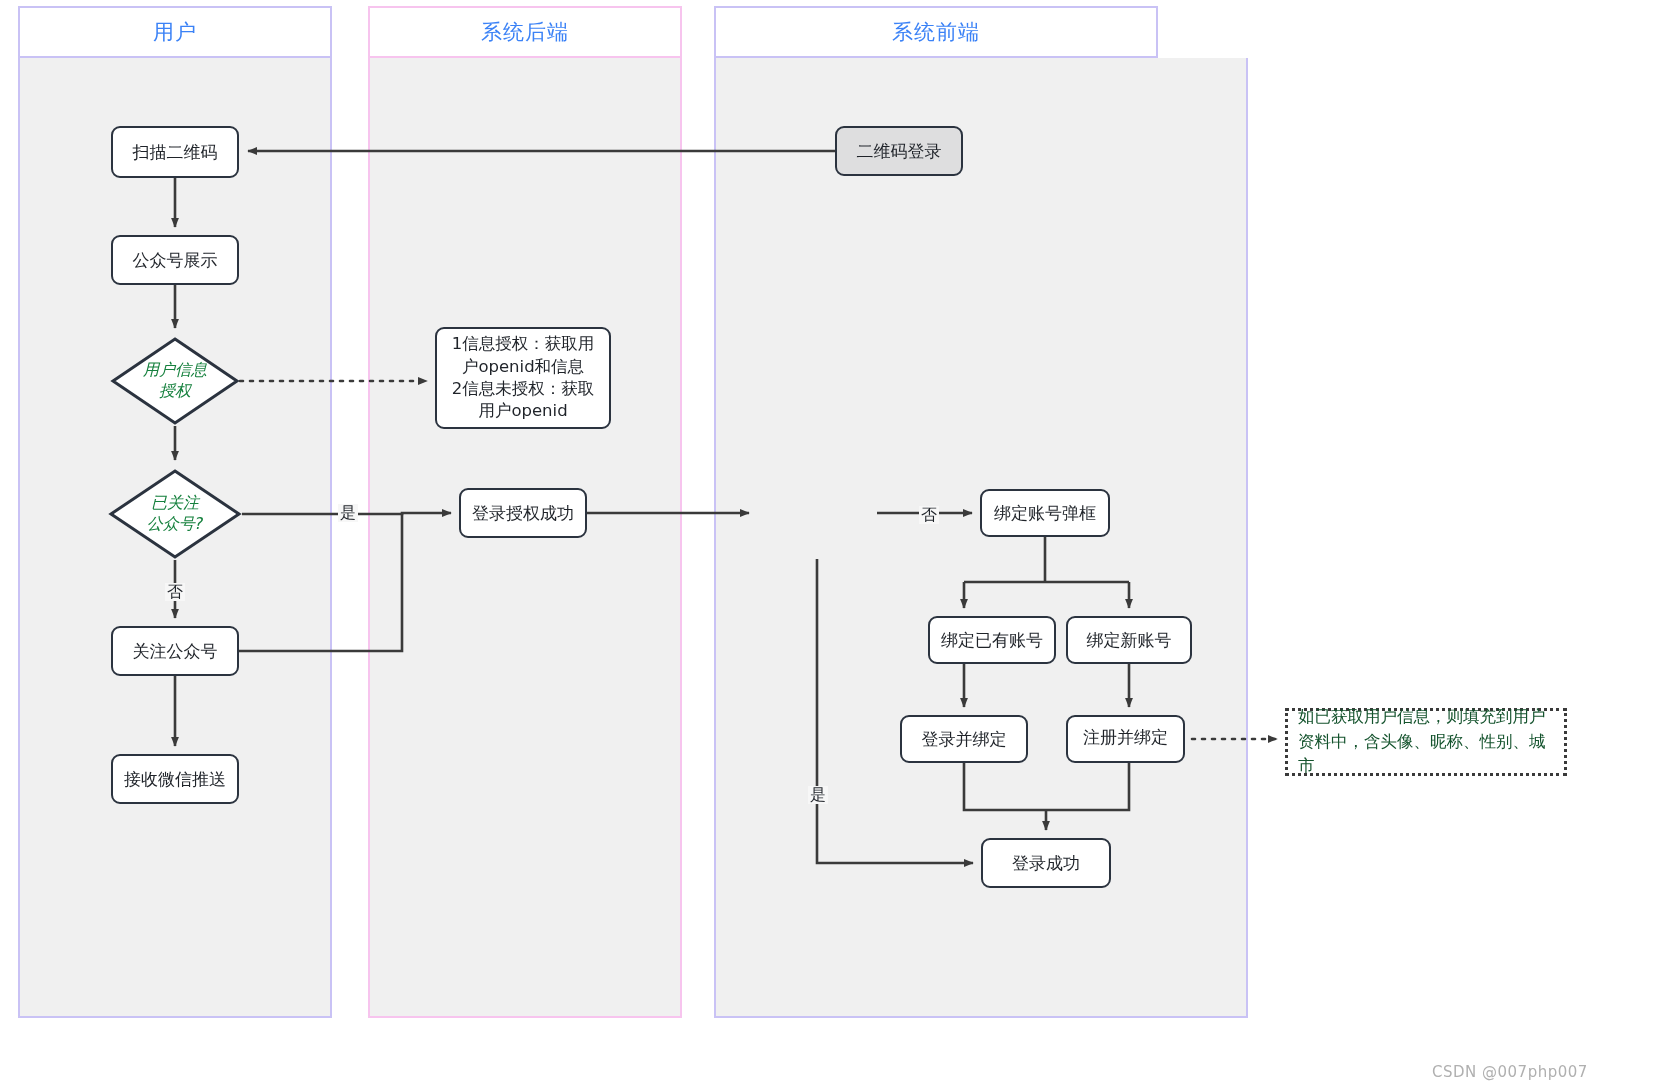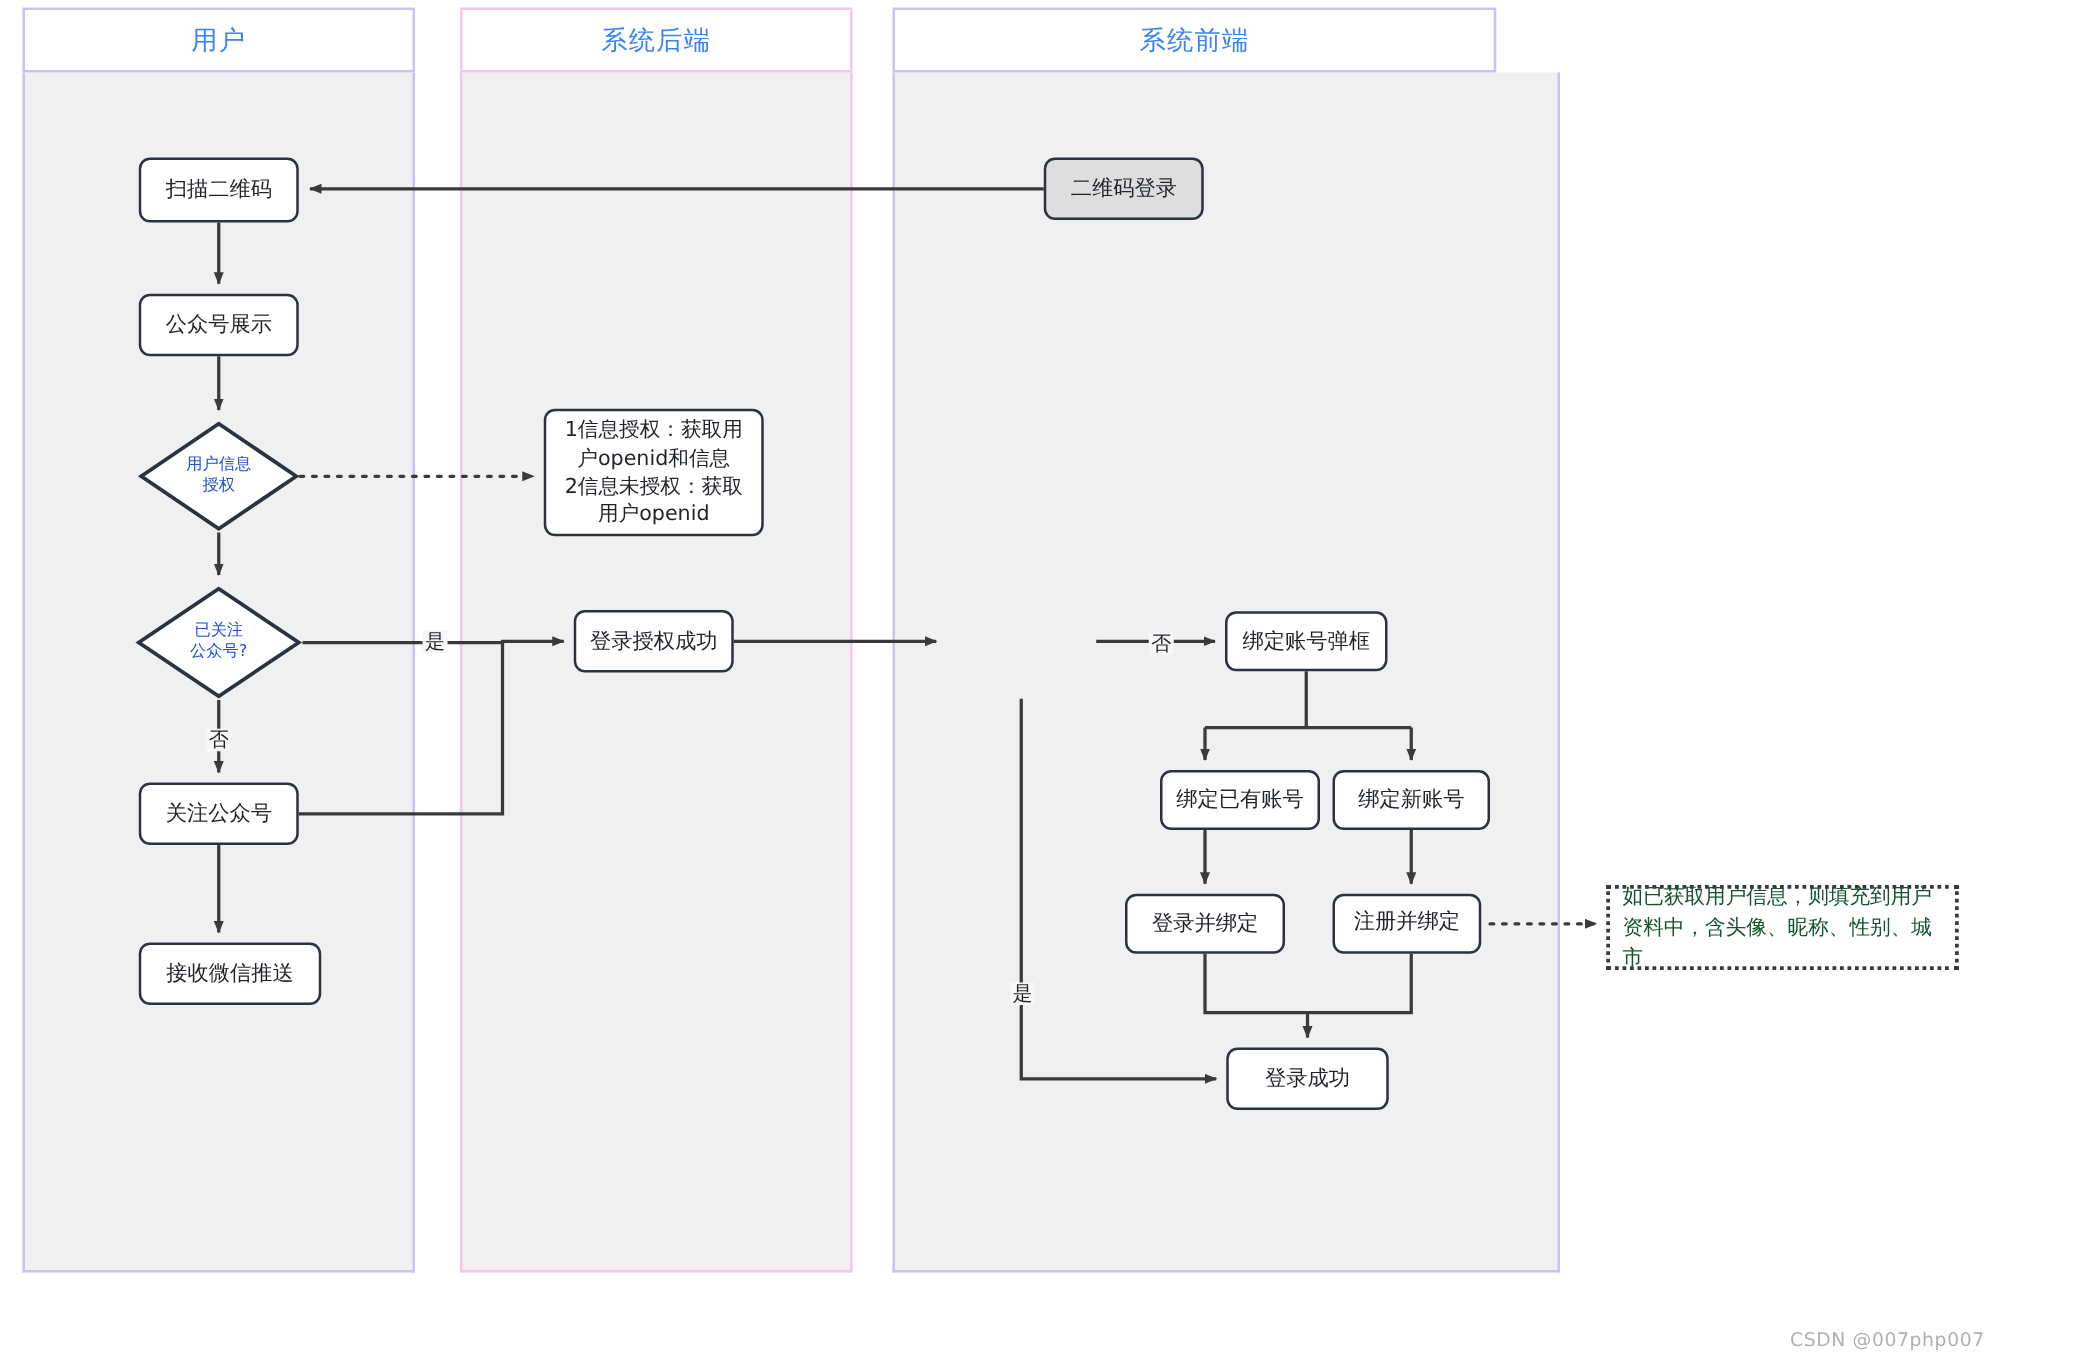--- a/index.html
+++ b/index.html
@@ -59,25 +59,26 @@
     overflow: visible;
   }
   .diamond-label {
     position: absolute;
     left: 0; top: 0;
     width: 100%; height: 100%;
     display: flex;
     align-items: center;
     justify-content: center;
     text-align: center;
-    font-size: 13px;
-    color: #1d4ed8;
+    font-size: 16px;
+    color: #15803d;
     line-height: 1.3;
     white-space: pre-line;
     pointer-events: none;
+    font-style: italic;
   }
   .dotted-note {
     position: absolute;
     box-sizing: border-box;
     background: #ffffff;
     border: 3px dotted #3a3a3a;
     display: flex;
     align-items: center;
     text-align: left;
     font-size: 16.5px;
@@ -116,21 +117,21 @@
   <div class="lane-header" id="lane0-head" style="left: 18px; top: 6px; width: 314px; height: 52px; border: 2px solid rgb(201, 194, 245);">
     <span>用户</span>
   </div>
 
   <div class="lane" id="lane1-body" style="left: 368px; top: 58px; width: 314px; height: 960px; border-left: 2px solid rgb(247, 196, 238); border-right: 2px solid rgb(247, 196, 238); border-bottom: 2px solid rgb(247, 196, 238);"></div>
   <div class="lane-header" id="lane1-head" style="left: 368px; top: 6px; width: 314px; height: 52px; border: 2px solid rgb(247, 196, 238);">
     <span>系统后端</span>
   </div>
 
   <div class="lane" id="lane2-body" style="left: 714px; top: 58px; width: 534px; height: 960px; border-left: 2px solid rgb(201, 194, 245); border-right: 2px solid rgb(201, 194, 245); border-bottom: 2px solid rgb(201, 194, 245);"></div>
-  <div class="lane-header" id="lane2-head" style="left: 714px; top: 6px; width: 483px; height: 52px; border: 2px solid rgb(201, 194, 245);">
+  <div class="lane-header" id="lane2-head" style="left: 714px; top: 6px; width: 444px; height: 52px; border: 2px solid rgb(201, 194, 245);">
     <span>系统前端</span>
   </div>
 
   <svg id="wires" viewBox="0 0 1670 1092">
     <defs>
       <marker id="arrow" markerWidth="11" markerHeight="11" refX="9.2" refY="4" orient="auto" markerUnits="userSpaceOnUse">
         <path d="M0,0 L10,4 L0,8 z" fill="#3a3a3a"></path>
       </marker>
     </defs>
     <g stroke="#3a3a3a" stroke-width="2.6" fill="none">
@@ -188,21 +189,21 @@
 
   <div class="diamond-wrap" id="node-followed-q" style="left: 108px; top: 468px; width: 134px; height: 92px;">
     <svg width="134" height="92" viewBox="0 0 134 92">
         <polygon points="67,3 131,46 67,89 3,46" fill="#ffffff" stroke="#2b333f" stroke-width="3"></polygon>
       </svg>
     <div class="diamond-label">已关注
 公众号?</div>
   </div>
 
   <div class="node" id="node-follow-account" style="left: 111px; top: 626px; width: 128px; height: 50px;">关注公众号</div>
-  <div class="node" id="node-recv-push" style="left: 111px; top: 754px; width: 146px; height: 50px;">接收微信推送</div>
+  <div class="node" id="node-recv-push" style="left: 111px; top: 754px; width: 128px; height: 50px;">接收微信推送</div>
   <div class="node note" id="node-auth-note" style="left: 435px; top: 327px; width: 176px; height: 102px;">1信息授权：获取用
 户openid和信息
 2信息未授权：获取
 用户openid</div>
   <div class="node" id="node-login-auth-ok" style="left: 459px; top: 488px; width: 128px; height: 50px;">登录授权成功</div>
   <div class="node filled" id="node-qr-login" style="left: 835px; top: 126px; width: 128px; height: 50px;">二维码登录</div>
 
 
   <div class="node" id="node-bind-dialog" style="left: 980px; top: 489px; width: 130px; height: 48px;">绑定账号弹框</div>
   <div class="node" id="node-bind-existing" style="left: 900px; top: 616px; width: 128px; height: 48px; margin-left: 28px;">绑定已有账号</div>

